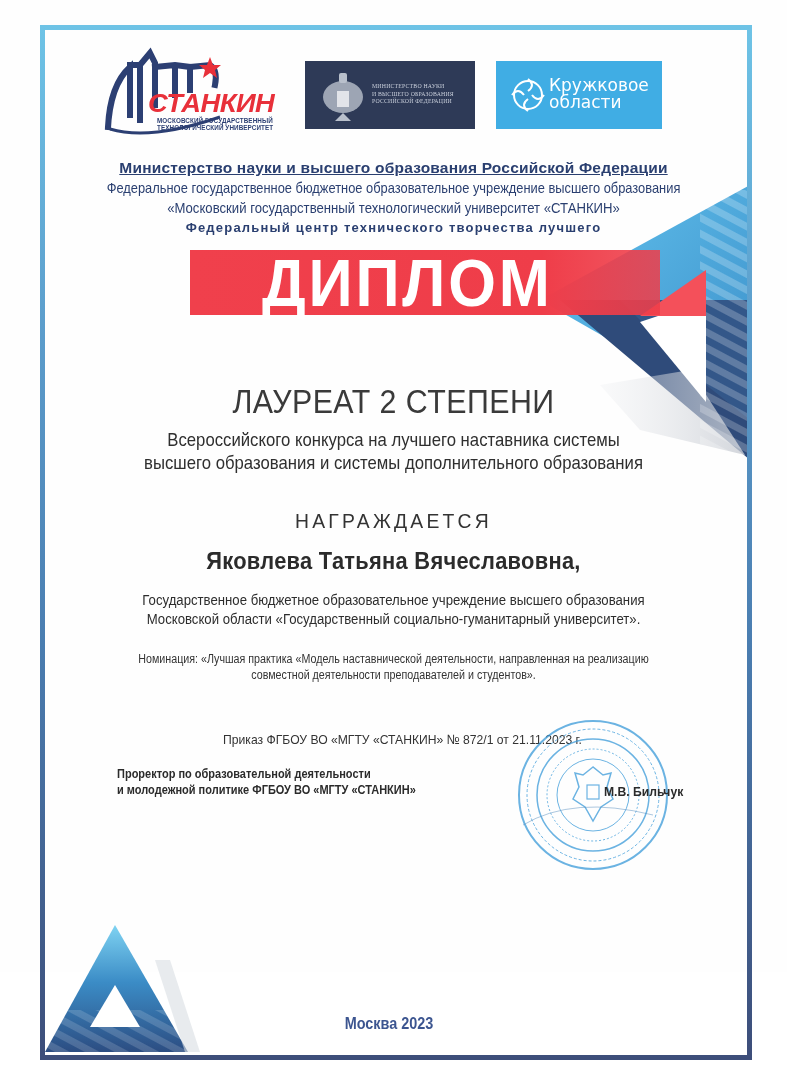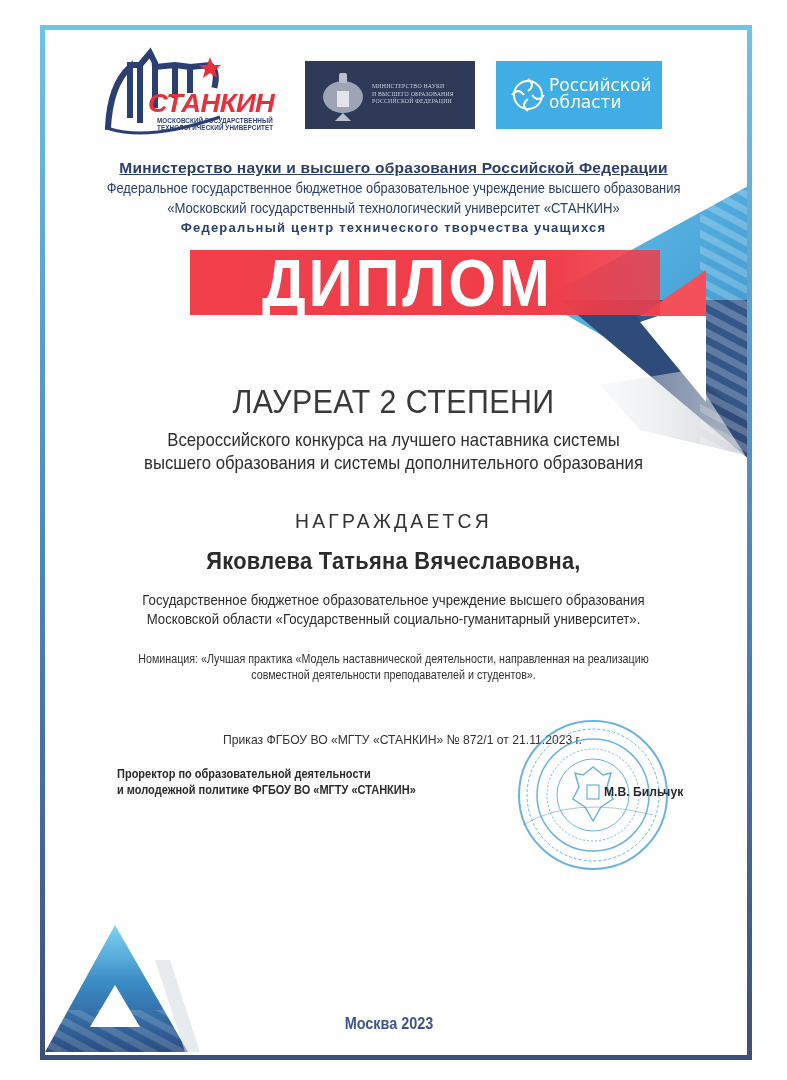--- a/index.html
+++ b/index.html
@@ -141,29 +141,29 @@
   </div>
 
   <div class="logo-krug">
     <svg width="40" height="40" viewBox="0 0 40 40" style="position:absolute;left:12px;top:14px">
       <g fill="none" stroke="#ffffff" stroke-width="2">
         <circle cx="20" cy="20" r="14"></circle>
         <path d="M20 4 Q28 10 20 16 M36 20 Q30 28 24 20 M20 36 Q12 30 20 24 M4 20 Q10 12 16 20"></path>
       </g>
     </svg>
     <div class="txt">
-      <div>Российской</div>
+      <div>Кружковое</div>
       <div>области</div>
     </div>
   </div>
 
   <div class="hdr hdr-1">Министерство науки и высшего образования Российской Федерации</div>
   <div class="hdr hdr-2">Федеральное государственное бюджетное образовательное учреждение высшего образования</div>
   <div class="hdr hdr-3">«Московский государственный технологический университет «СТАНКИН»</div>
-  <div class="hdr hdr-4">Федеральный центр технического творчества учащихся</div>
+  <div class="hdr hdr-4">Федеральный центр технического творчества лучшего</div>
 
   <div class="ribbon"></div>
   <div class="ribbon-title">ДИПЛОМ</div>
 
   <div class="title-laureat">ЛАУРЕАТ 2 СТЕПЕНИ</div>
   <div class="contest contest-1">Всероссийского конкурса на лучшего наставника системы</div>
   <div class="contest contest-2">высшего образования и системы дополнительного образования</div>
 
   <div class="awarded">НАГРАЖДАЕТСЯ</div>
   <div class="person">Яковлева Татьяна Вячеславовна,</div>

